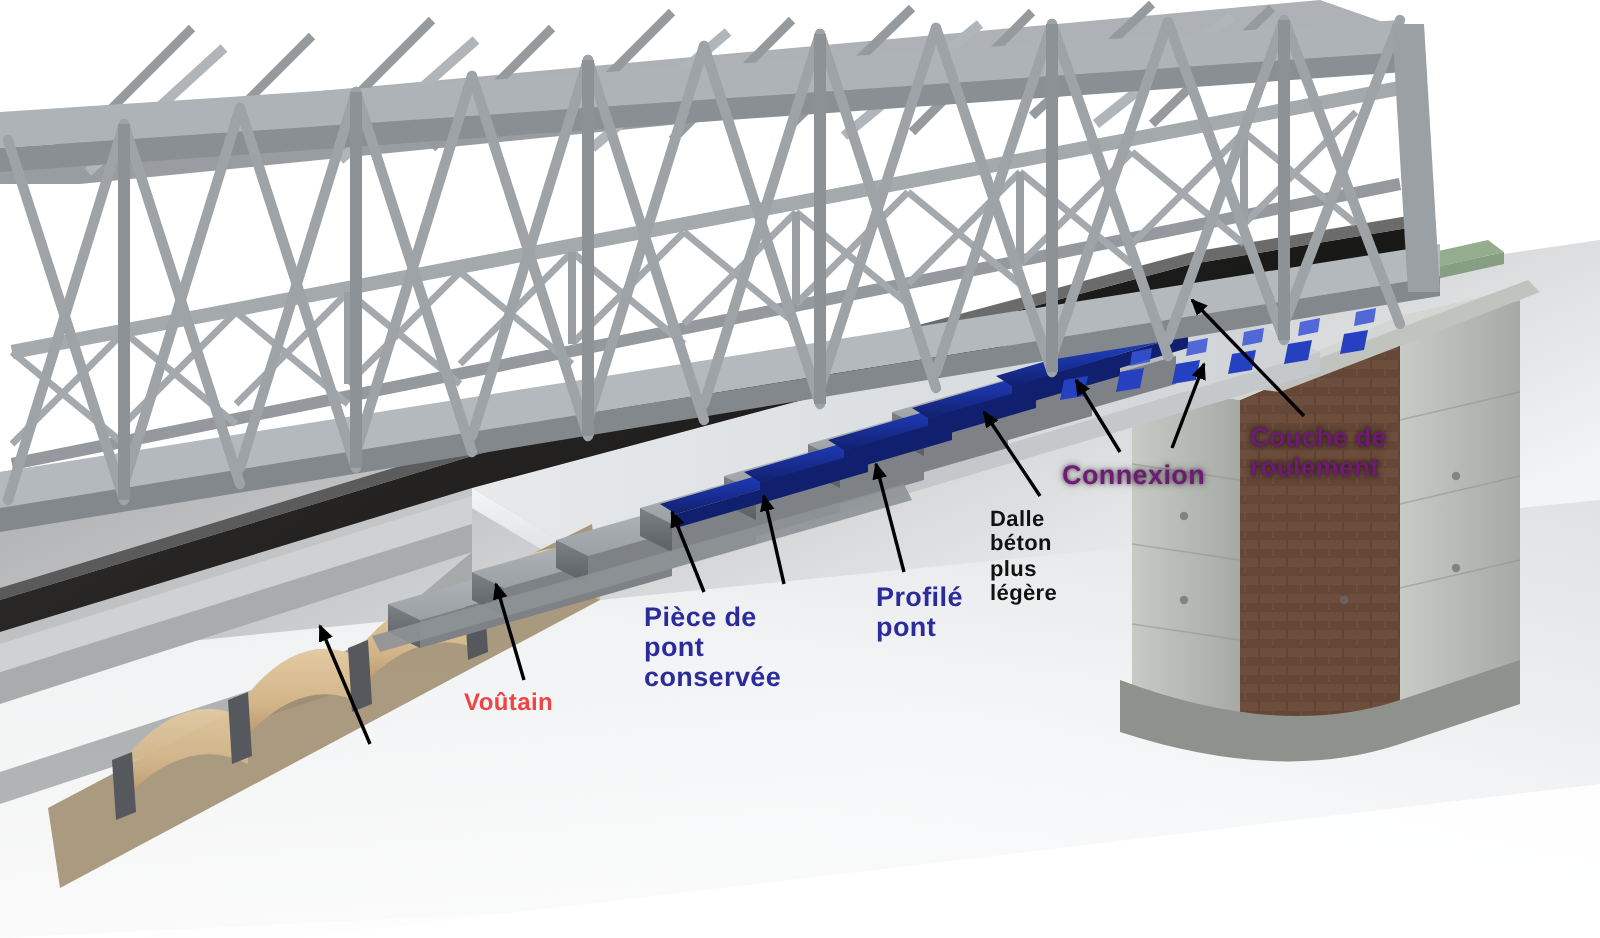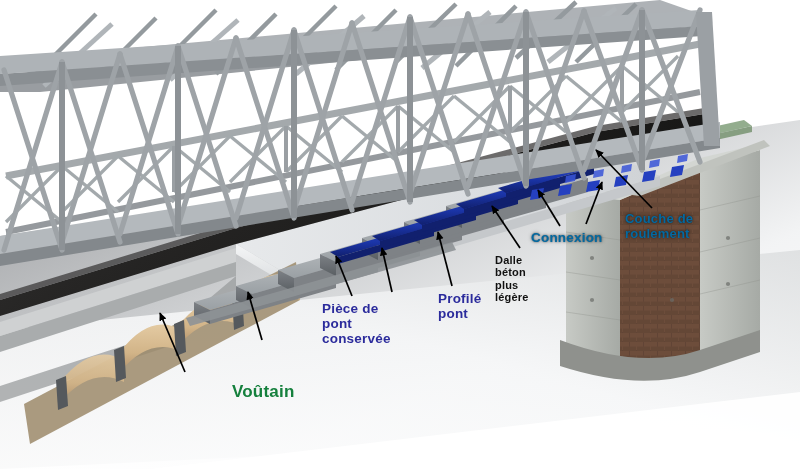--- a/index.html
+++ b/index.html
@@ -18,24 +18,24 @@
   #scene { position:absolute; inset:0; }
   .lbl {
     position:absolute;
     font-family:"Liberation Sans", sans-serif;
     font-weight:bold;
     line-height:1.12;
     white-space:pre-line;
     letter-spacing:0.2px;
     pointer-events:none;
   }
-  .lbl.red   { color:#15803d; font-size:17px;margin-top:37px; }
+  .lbl.red   { color:#ef4444; font-size:12px; }
   .lbl.blue  { color:#2b2b9c; font-size:13.5px; }
   .lbl.black { color:#111111; font-size:11px; }
-  .lbl.white { color:#0369a1; font-size:13.5px;
+  .lbl.white { color:#701a75; font-size:13.5px;
                text-shadow:0 0 2px rgba(0,0,0,.55), 0 0 4px rgba(0,0,0,.35); }
   .lbl.white.small { font-size:13px; }
 </style>
 </head>
 <body>
 
 <div id="stage">
 
   <svg id="scene" viewBox="0 0 800 469" preserveAspectRatio="none">
     <defs>

